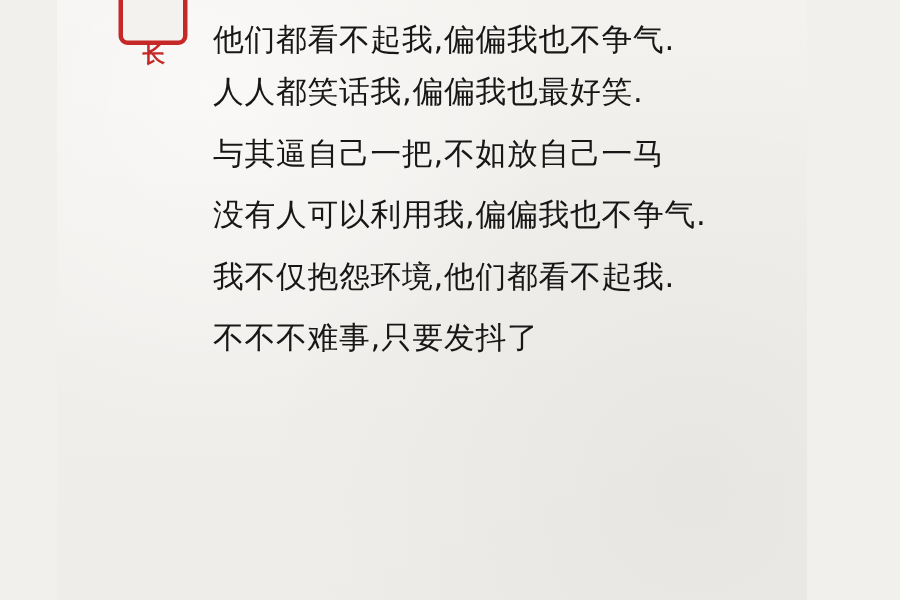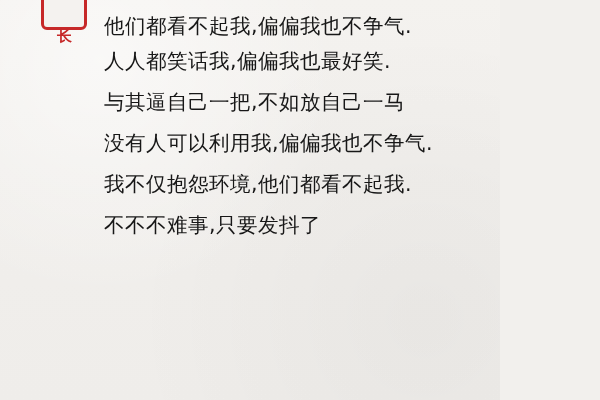--- a/index.html
+++ b/index.html
@@ -12,20 +12,21 @@
     overflow: hidden;
     background: #f2f0ed;
     font-family: "DejaVu Sans", "Liberation Sans", sans-serif;
   }
   .page {
     position: relative;
     width: 500px;
     height: 400px;
     background: linear-gradient(180deg, #f4f2ef 0%, #f1efec 40%, #efedea 100%);
     overflow: hidden;
+    margin-left: 38px;
   }
   
   .page::after {
     content: "";
     position: absolute;
     inset: 0;
     pointer-events: none;
     background:
       radial-gradient(circle at 20% 15%, rgba(255,255,255,0.55), rgba(255,255,255,0) 45%),
       radial-gradient(circle at 85% 80%, rgba(0,0,0,0.03), rgba(0,0,0,0) 55%);

